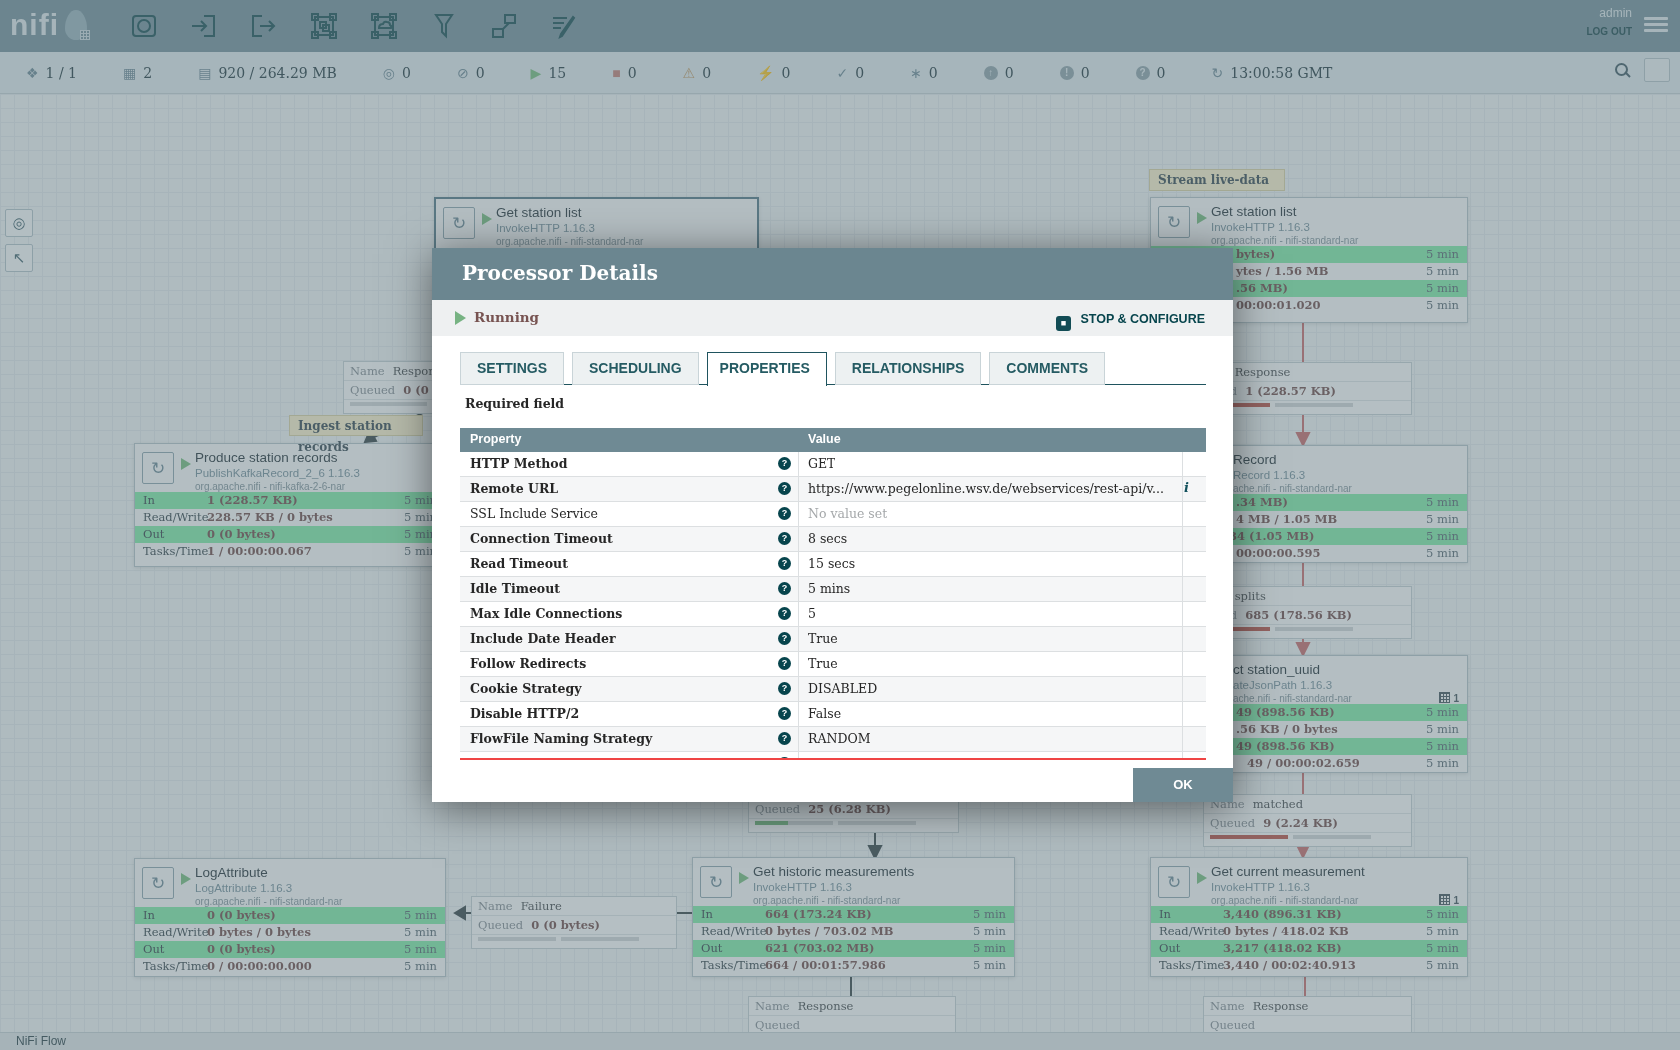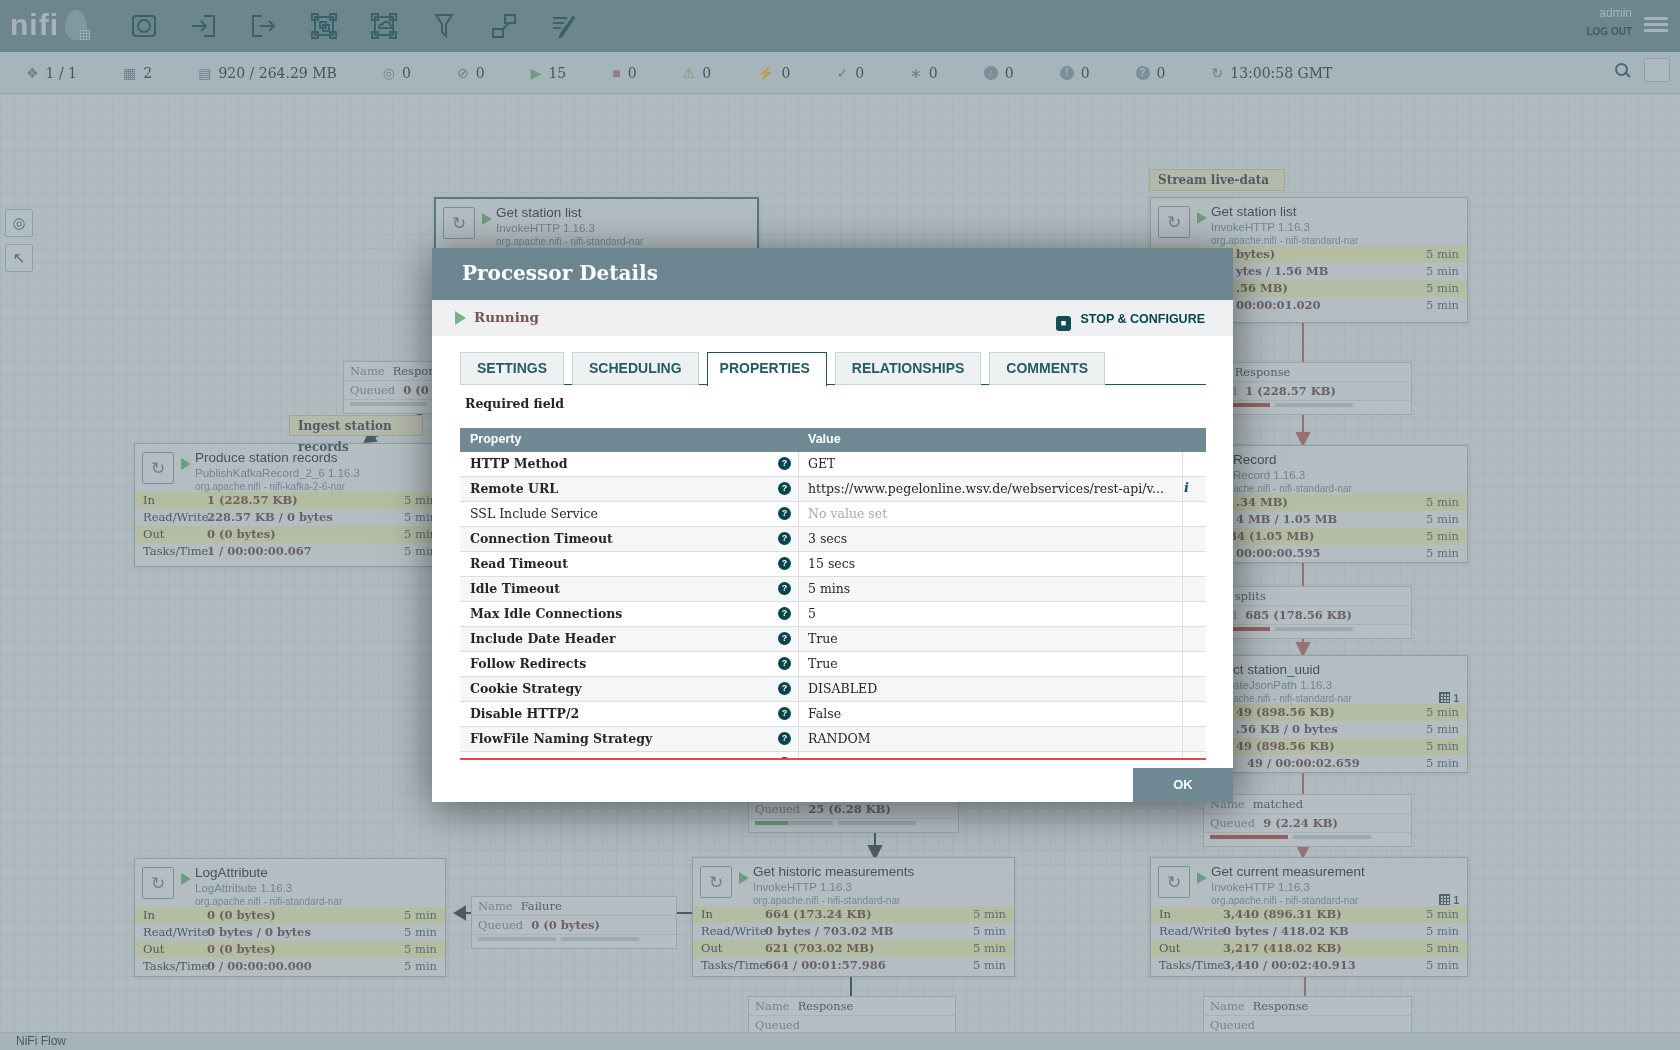--- a/index.html
+++ b/index.html
@@ -54,21 +54,21 @@
     color:#728e9b;font-size:17px;display:flex;align-items:center;justify-content:center;}
   .pplay{position:absolute;left:46px;top:14px;width:0;height:0;border-left:10px solid #7dc283;
     border-top:6px solid transparent;border-bottom:6px solid transparent;}
   .ptitle{position:absolute;left:60px;top:6px;font-size:13.5px;color:#2d3a40;white-space:nowrap;}
   .ptype{position:absolute;left:60px;top:23px;font-size:11.5px;color:#7b95a0;white-space:nowrap;}
   .pnar{position:absolute;left:60px;top:37px;font-size:10px;color:#87989f;white-space:nowrap;}
   .pbadge{position:absolute;right:8px;top:36px;font-size:10px;color:#4a5a61;font-weight:bold;}
   .pbadge i{display:inline-block;width:9px;height:9px;margin-right:3px;
     background:linear-gradient(#4a5a61 1px,transparent 1px) 0 0/3px 3px,linear-gradient(90deg,#4a5a61 1px,transparent 1px) 0 0/3px 3px;border:1px solid #4a5a61;vertical-align:-1px;}
   .srow{position:absolute;left:0;right:0;height:17px;font-family:"DejaVu Serif",serif;font-size:11.5px;line-height:17px;}
-  .srow.shade{background:#fef9c3;}
+  .srow.shade{background:#86efac;}
   .srow .lab{position:absolute;left:8px;color:#3c4a50;}
   .srow .val{position:absolute;color:#775351;font-weight:bold;white-space:nowrap;}
   .srow .win{position:absolute;right:8px;color:#5d6d76;}
 
   
   .clabel{position:absolute;background:#ffffff;border:1px solid #c8d3d7;z-index:3;font-family:"DejaVu Serif",serif;}
   .cl-row{position:relative;height:18px;line-height:18px;font-size:11.5px;padding:0 6px;border-bottom:1px solid #e2e8ea;white-space:nowrap;}
   .cl-row .k{color:#8a9298;margin-right:8px;}
   .cl-row .v{color:#4e5255;}
   .cl-row .v.q{color:#775351;font-weight:bold;}
@@ -668,21 +668,21 @@
             <span class="infoi">i</span>
           </div>
           <div class="prow optional">
             <span class="pname">SSL Include Service</span>
             <span class="phelp">?</span>
             <span class="pval unset">No value set</span>
           </div>
           <div class="prow zebra">
             <span class="pname">Connection Timeout</span>
             <span class="phelp">?</span>
-            <span class="pval">3 secs</span>
+            <span class="pval">8 secs</span>
           </div>
           <div class="prow">
             <span class="pname">Read Timeout</span>
             <span class="phelp">?</span>
             <span class="pval">15 secs</span>
           </div>
           <div class="prow zebra">
             <span class="pname">Idle Timeout</span>
             <span class="phelp">?</span>
             <span class="pval">5 mins</span>

